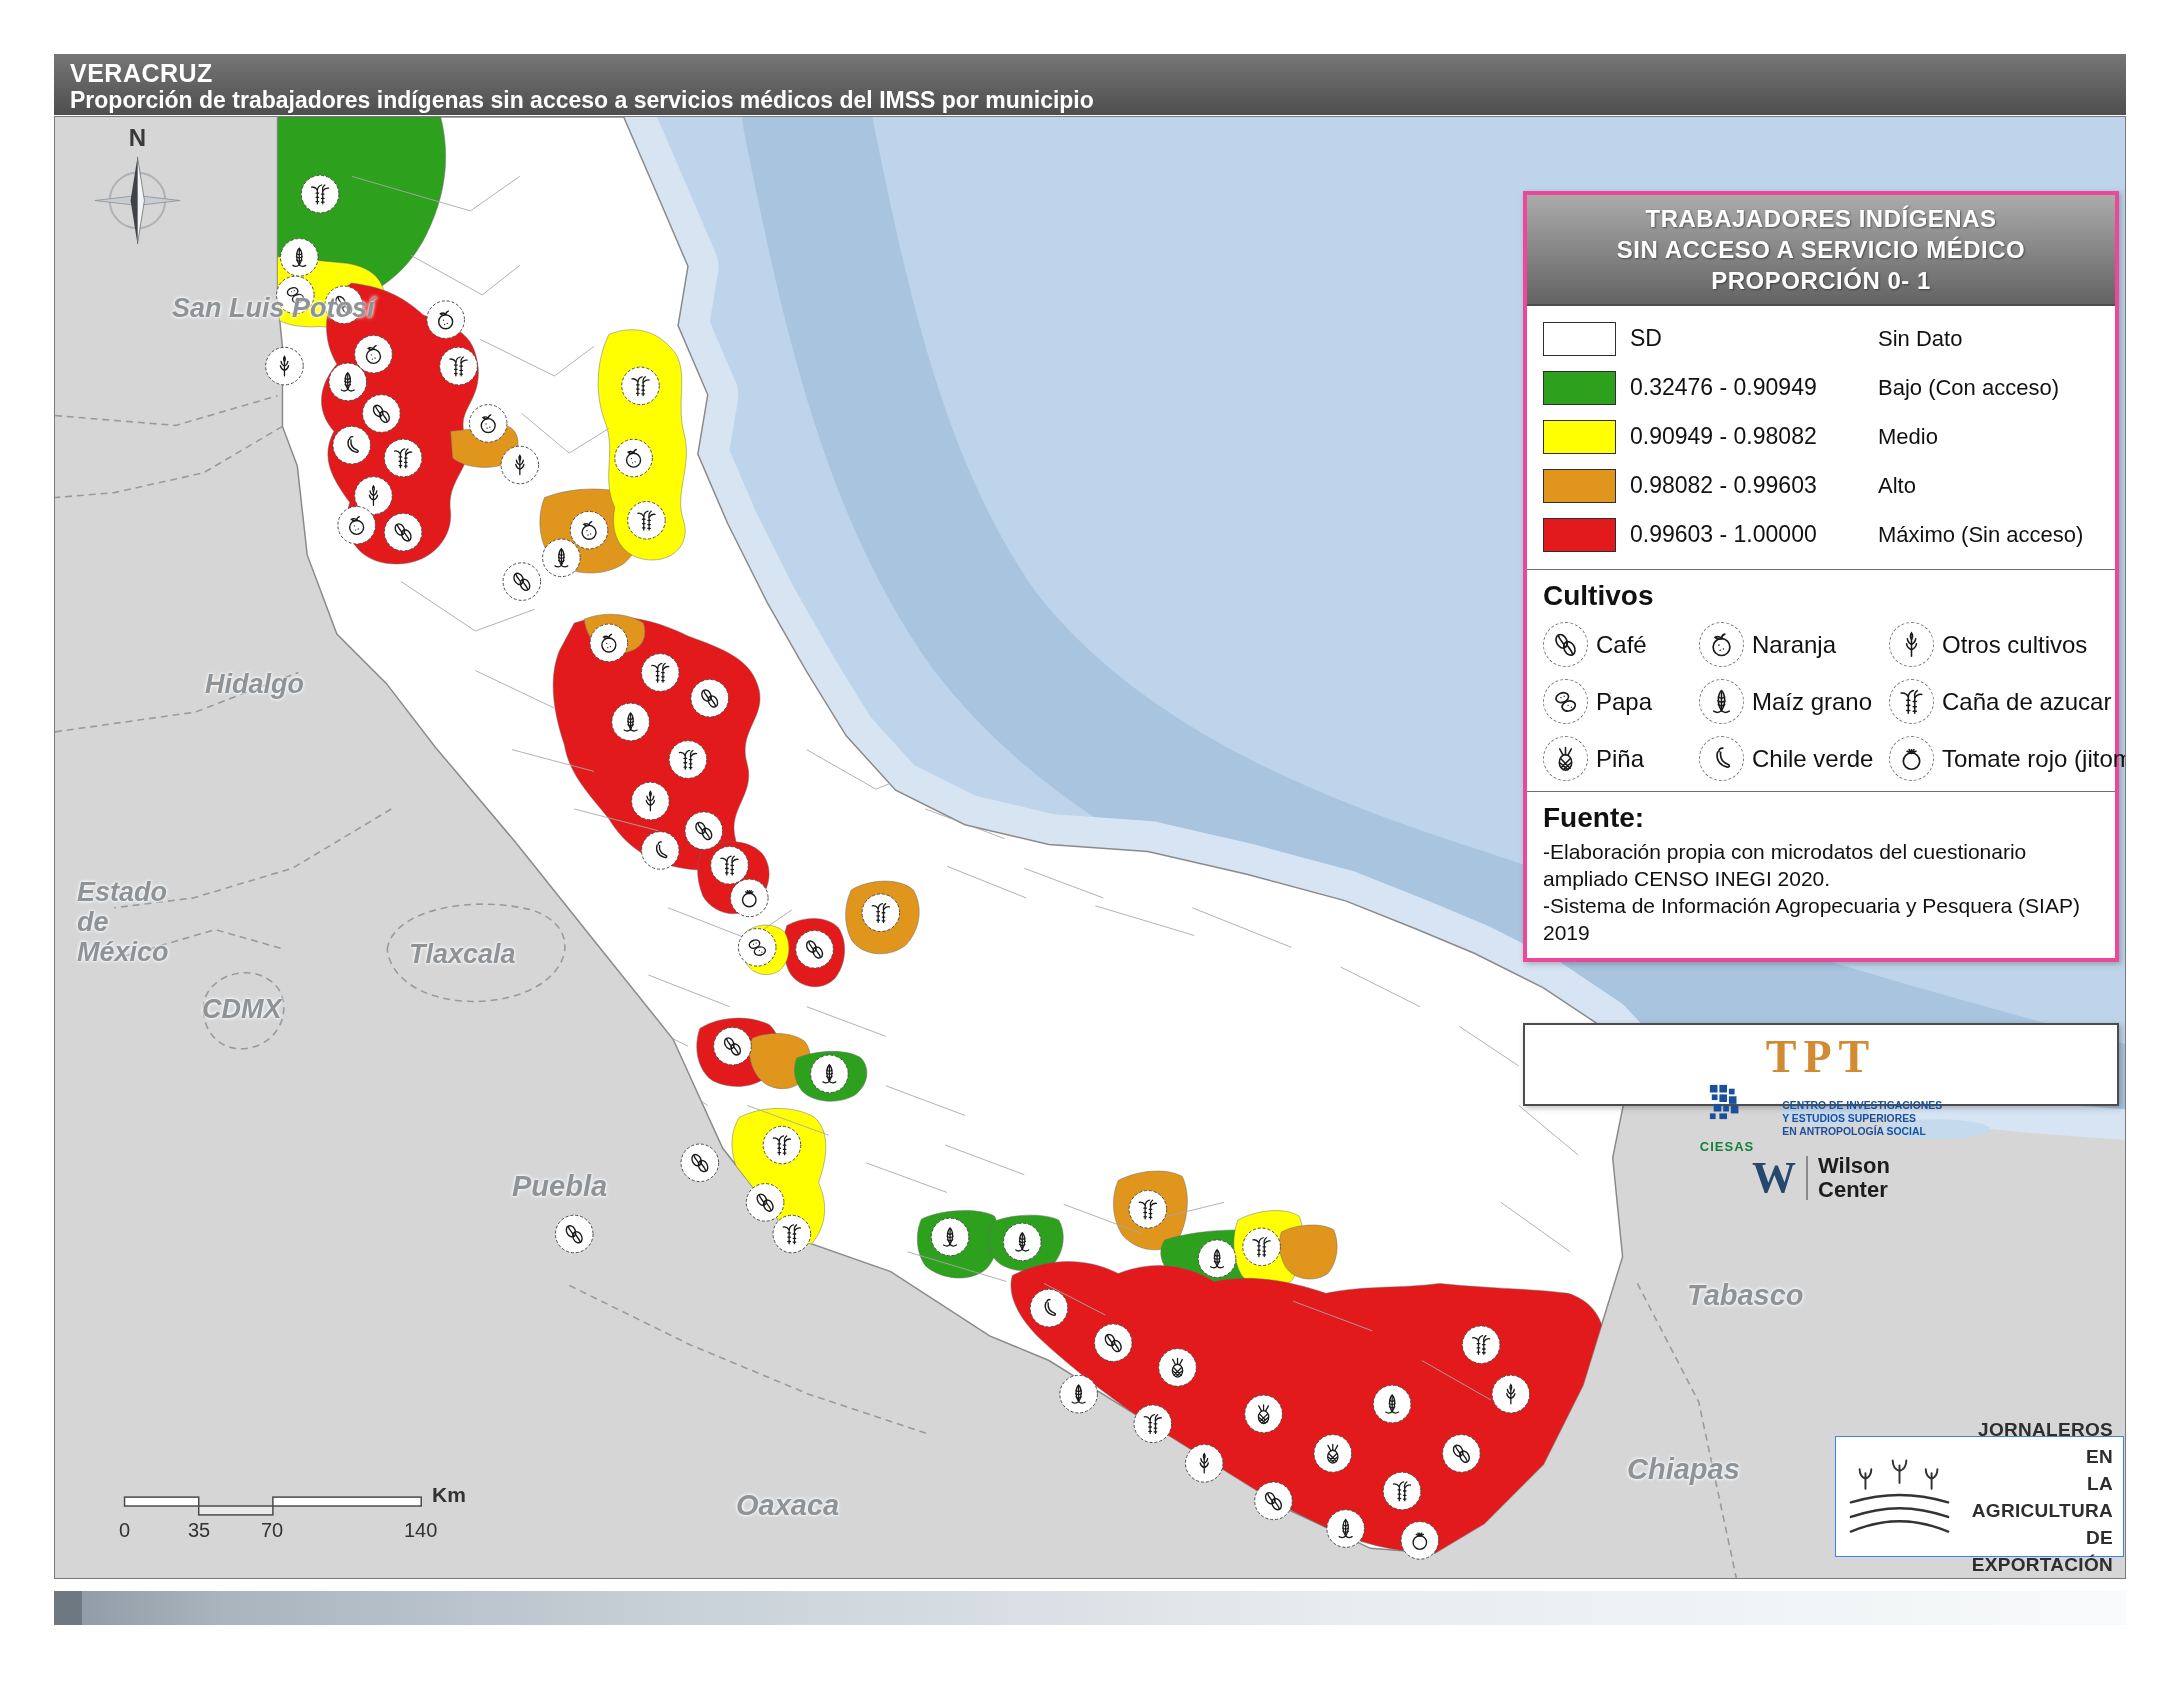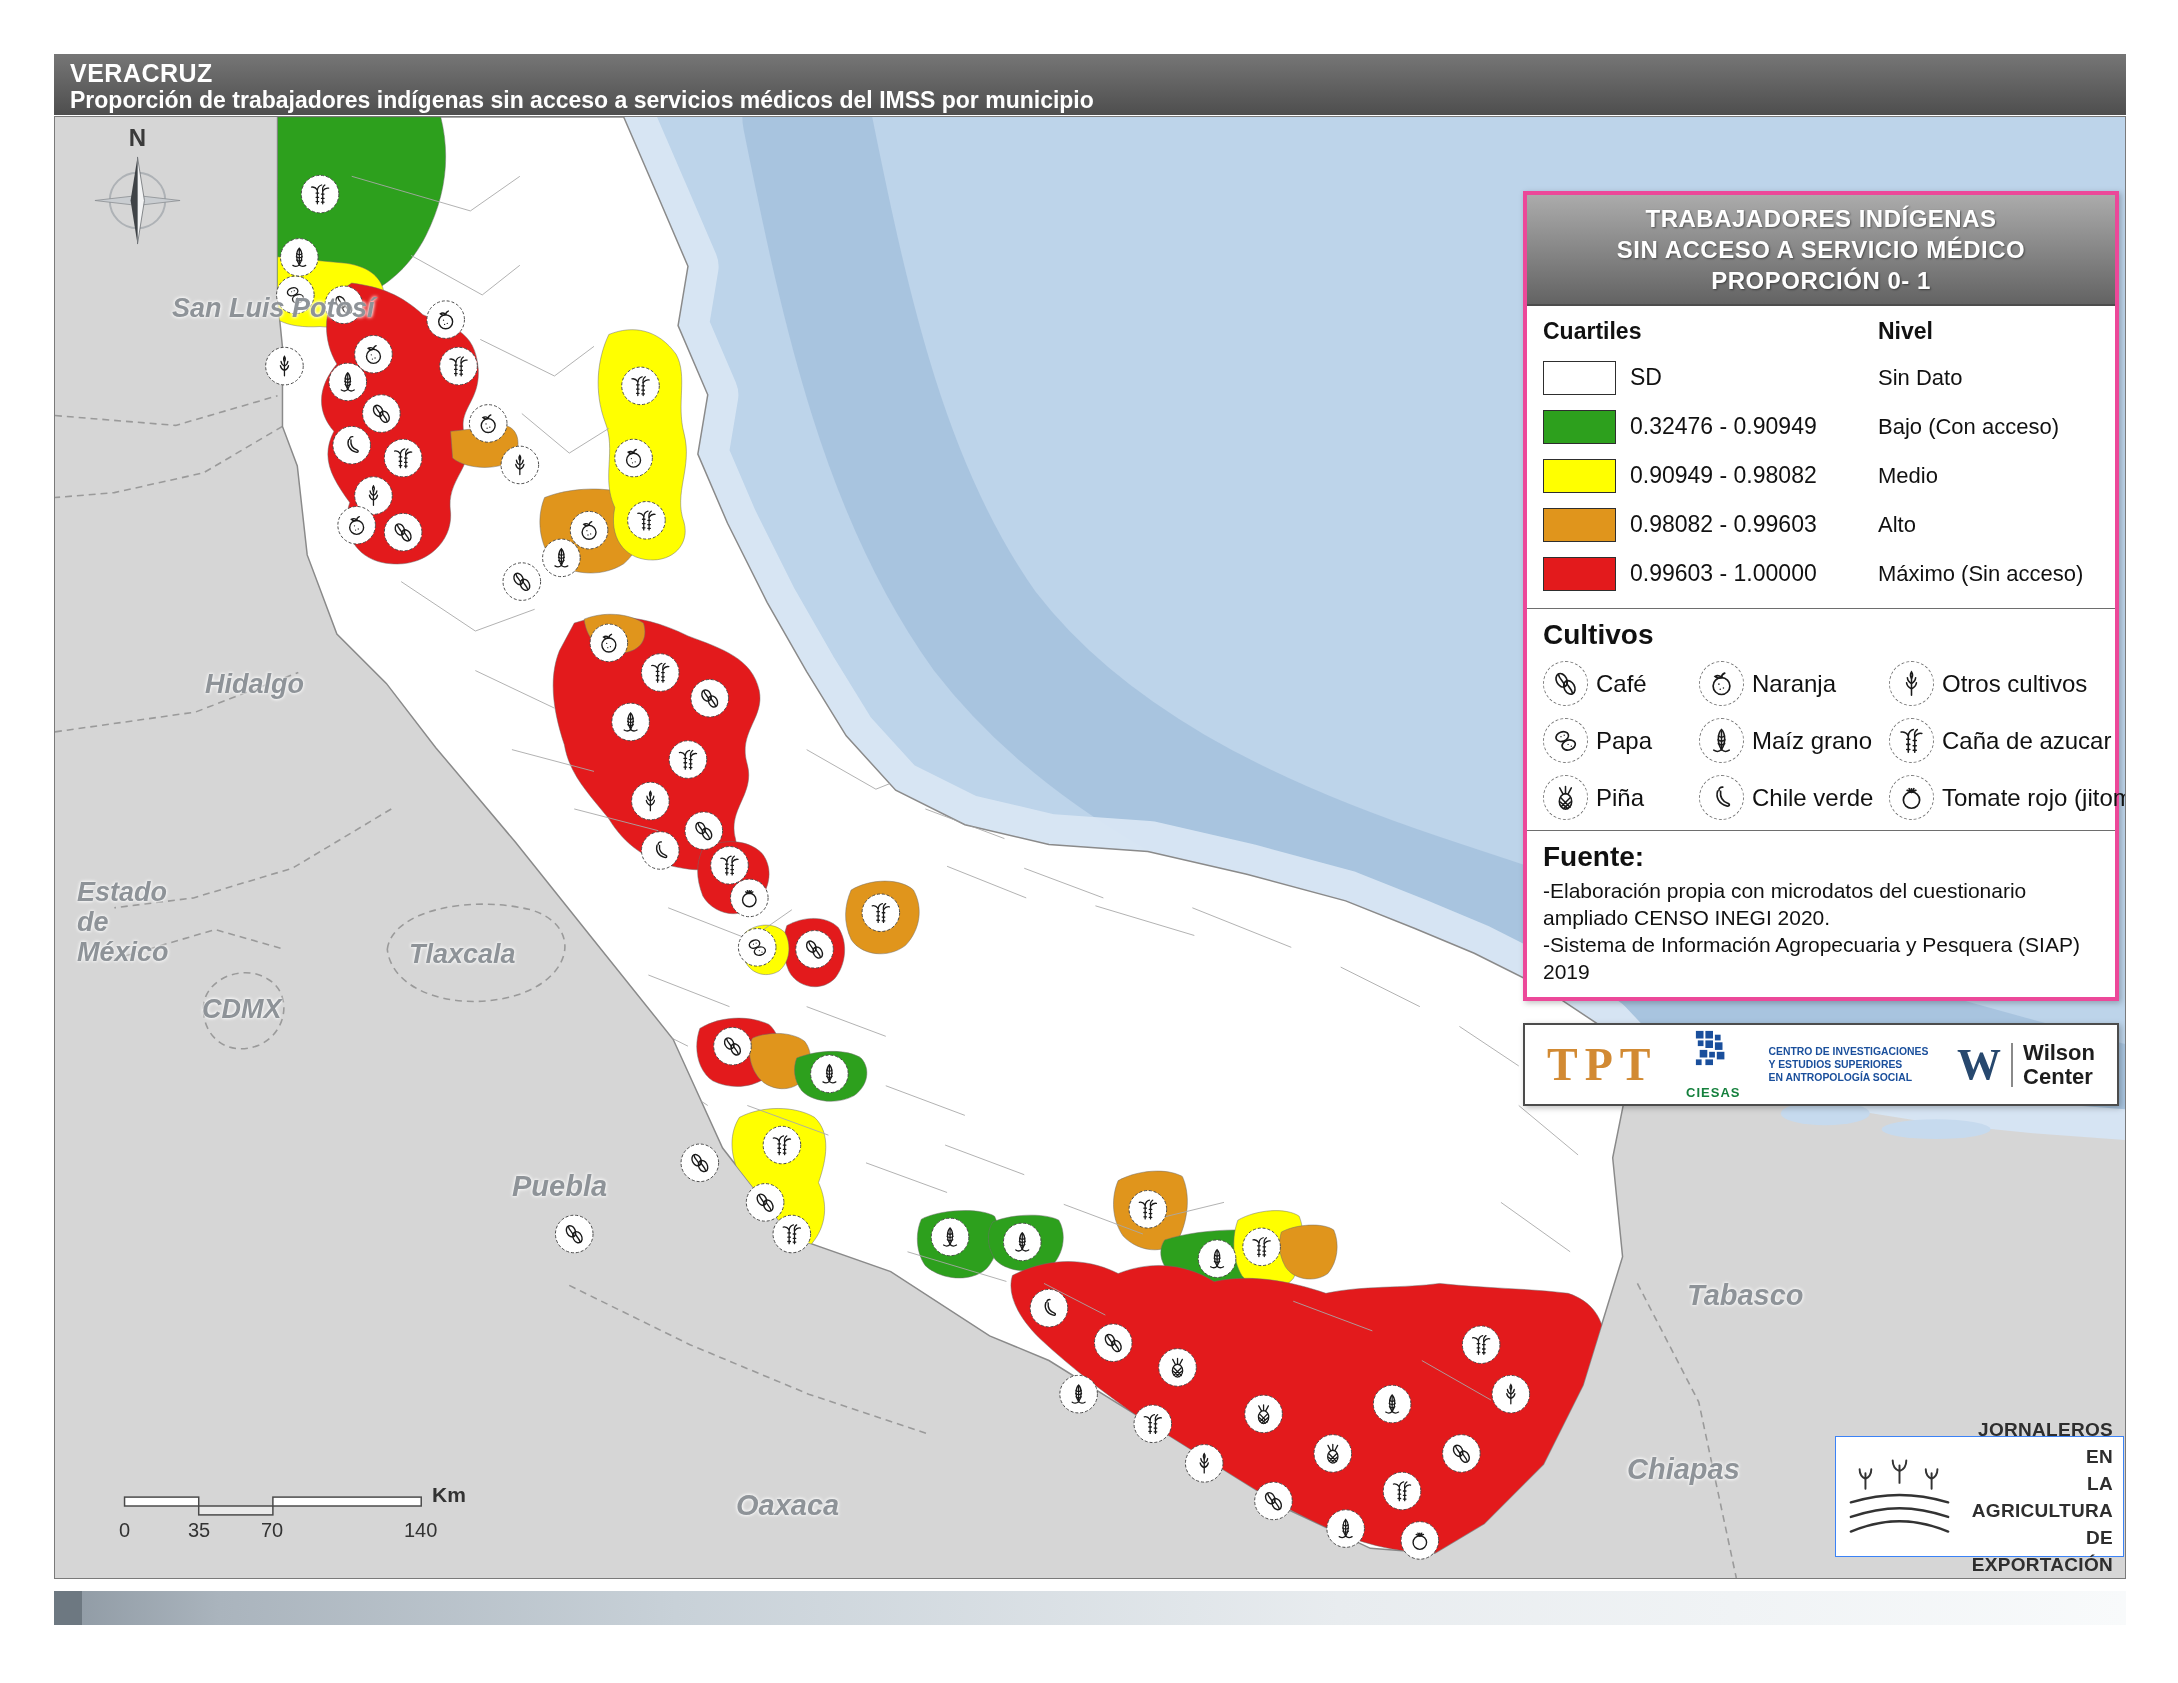--- a/index.html
+++ b/index.html
@@ -53,21 +53,21 @@
   .cultivo-grid{display:grid;grid-template-columns:156px 190px auto;row-gap:12px;}
   .cultivo{display:flex;align-items:center;gap:8px;font-size:24px;color:#111;white-space:nowrap;}
   .cicon{width:45px;height:45px;border-radius:50%;border:1.5px dashed #777;background:#fff;
     display:flex;align-items:center;justify-content:center;flex:0 0 auto;box-sizing:border-box;}
   .cicon svg{width:31px;height:31px;}
   .fuente-line{font-size:21px;line-height:27px;color:#111;}
 
   
   .logos{position:absolute;left:1468px;top:906px;width:596px;height:83px;box-sizing:border-box;
     background:#fff;border:2px solid #4c4c4c;display:flex;align-items:center;
-    justify-content:space-between;padding:12px 22px;box-shadow:2px 2px 6px rgba(0,0,0,.25);}
+    justify-content:space-between;padding:5px 22px;box-shadow:2px 2px 6px rgba(0,0,0,.25);flex-direction:column;}
   .tpt{font-family:"Liberation Serif",serif;font-size:46px;font-weight:bold;color:#d28a33;letter-spacing:7px;}
   .ciesas{display:flex;align-items:center;gap:8px;}
   .ciesas-left{display:flex;flex-direction:column;align-items:center;}
   .ciesas-name{font-size:13px;font-weight:bold;color:#15803d;letter-spacing:1px;margin-top:18px;}
   .ciesas-lines{font-size:10.4px;font-weight:bold;color:#1a4f9c;line-height:13px;margin-left:20px;}
   .wilson{display:flex;align-items:center;gap:10px;}
   .wilson-w{font-family:"Liberation Serif",serif;font-size:44px;font-weight:bold;color:#27486e;line-height:44px;}
   .wilson-bar{width:2px;height:44px;background:#8a8a8a;}
   .wilson-text{font-weight:bold;font-size:22px;line-height:24px;color:#1d1d1d;}
 
@@ -518,24 +518,20 @@
       <span class="tick" style="left:319px;">140</span>
     </div>
 
     <div class="legend">
       <div class="legend-header">
         <div>TRABAJADORES INDÍGENAS</div>
         <div>SIN ACCESO A SERVICIO MÉDICO</div>
         <div>PROPORCIÓN 0- 1</div>
       </div>
       <div class="legend-body">
-        <div class="legend-cols">
-          <div class="c1">Cuartiles</div>
-          <div class="c2">Nivel</div>
-        </div>
         <div class="class-row">
           <div class="swatch" style="background: rgb(255, 255, 255);"></div>
           <div class="range">SD</div>
           <div class="level">Sin Dato</div>
         </div>
         <div class="class-row">
           <div class="swatch" style="background: rgb(45, 160, 29);"></div>
           <div class="range">0.32476 - 0.90949</div>
           <div class="level">Bajo (Con acceso)</div>
         </div>

